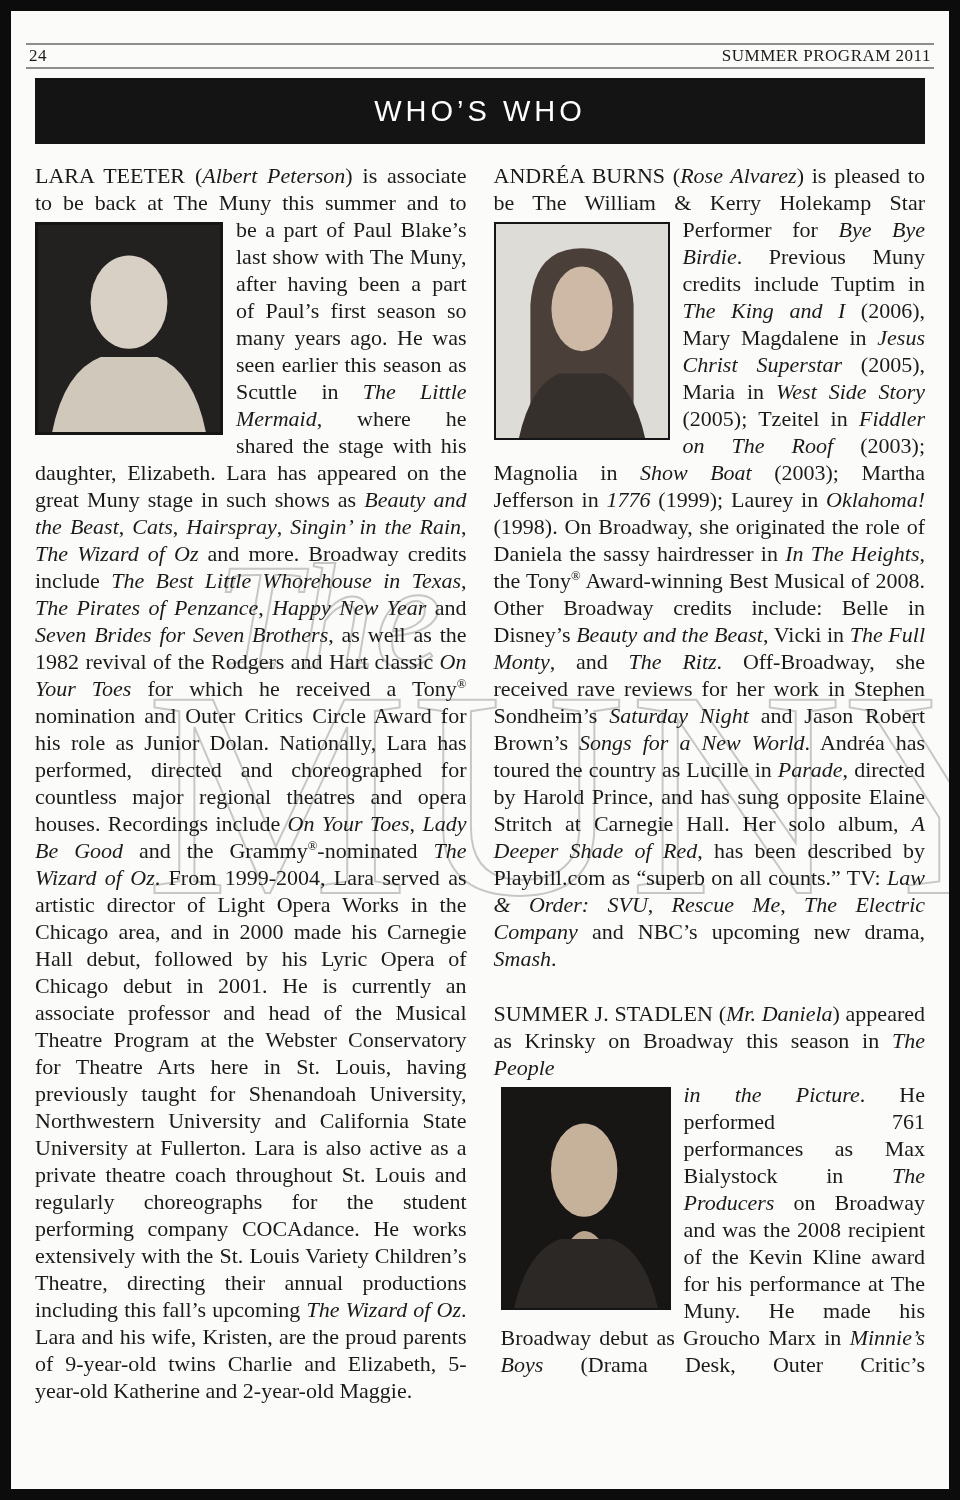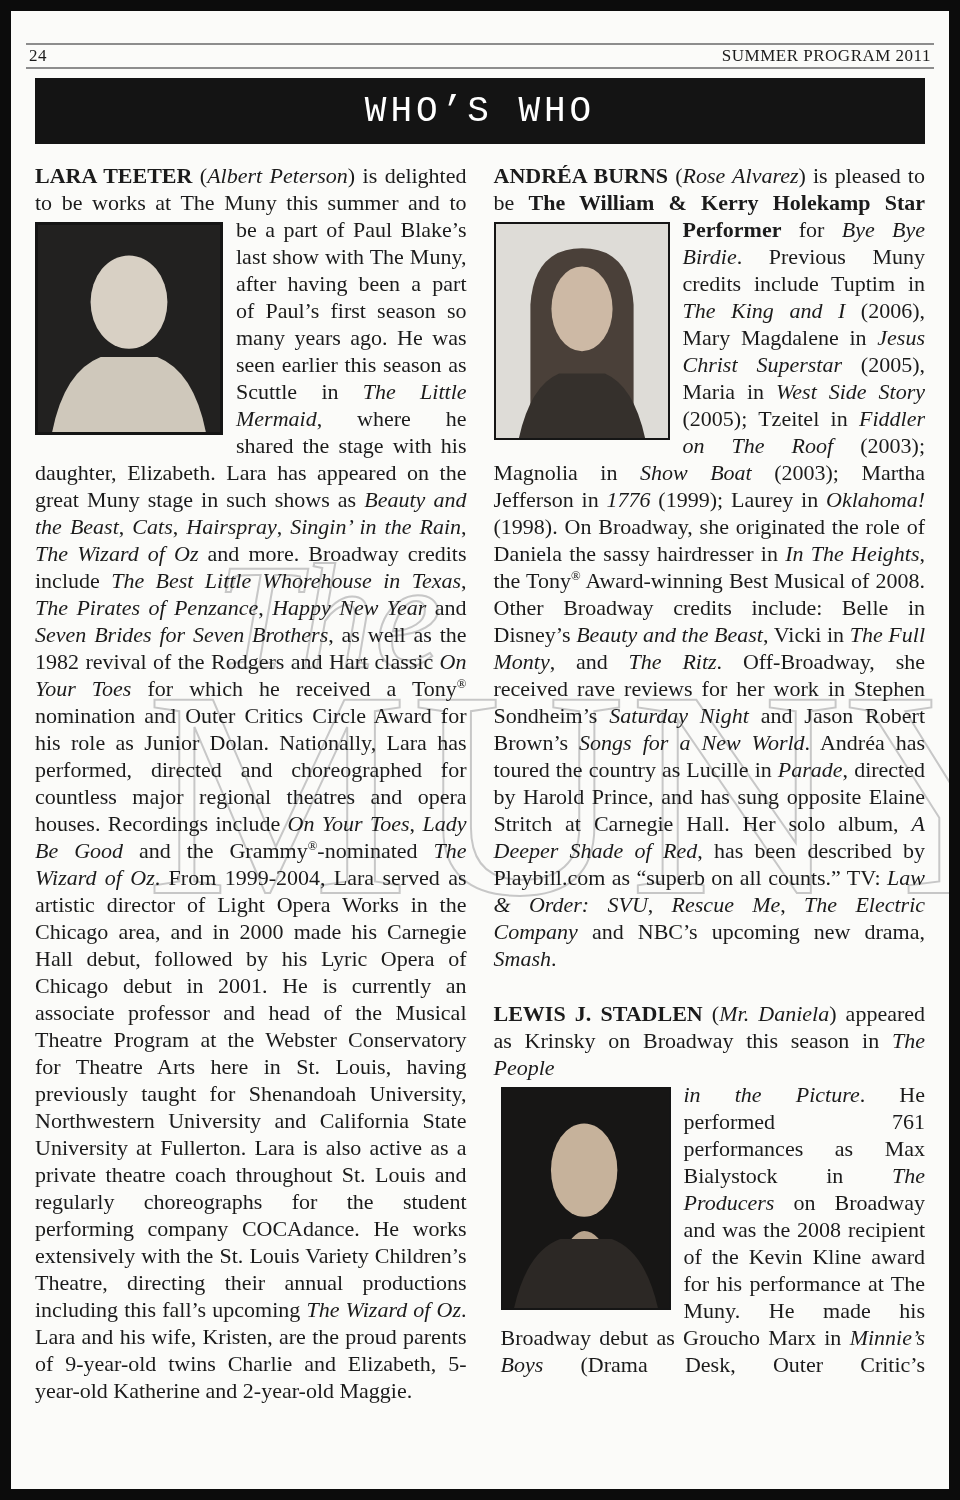--- a/index.html
+++ b/index.html
@@ -27,22 +27,22 @@
 
   
   .banner {
     margin:9px 24px 0;
     height:66px;
     background:#141414;
     display:flex; align-items:center; justify-content:center;
   }
   .banner-title {
     color:#ffffff;
-    font-family:Liberation Mono, monospace;
-    font-size:36px;
+    font-family:Liberation Sans, sans-serif;
+    font-size:29px;
     letter-spacing:4px;
   }
 
   
   .watermark {
     position:absolute; left:135px; top:530px; z-index:0;
     pointer-events:none;
     color:transparent;
     -webkit-text-stroke:2px #c7c7c7;
     font-family:"Liberation Serif","DejaVu Serif",serif;
@@ -61,21 +61,21 @@
     flex:1 1 0;
     font-size:22px; line-height:27px;
     text-align:justify;
   }
 
   .bio-intro { text-align:justify; text-align-last:justify; }
   .continuation { margin:0 0 28px 0; }
   .bio + .bio, .continuation + .bio { margin-top:28px; }
 
   .seg-normal { }
-  .seg-bold { font-weight:700; }
+  .seg-bold { font-weight:400; }
   .seg-italic { font-style:italic; }
   .seg-sup { font-size:0.58em; vertical-align:super; line-height:0; }
 
   .justify-last { text-align-last:justify;padding-left:7px; }
 
   
   .photo-frame {
     float:left;
     margin:6px 13px 4px 0;
     border:3px solid #151515;
@@ -102,21 +102,21 @@
 
   <div class="watermark">
     <div class="wm-line1">The</div>
     <div class="wm-line2">MUNY</div>
   </div>
 
   <div class="columns">
 
     <div class="col">
       <article class="bio">
-        <div class="bio-intro"><span class="seg-bold">LARA TEETER</span><span class="seg-normal"> (</span><span class="seg-italic">Albert Peterson</span><span class="seg-normal">) is delighted to be works at The Muny this summer and to</span></div>
+        <div class="bio-intro"><span class="seg-bold">LARA TEETER</span><span class="seg-normal"> (</span><span class="seg-italic">Albert Peterson</span><span class="seg-normal">) is associate to be back at The Muny this summer and to</span></div>
         <div class="bio-body">
           <div class="photo-frame photo-1">
             <svg width="100%" height="100%" viewBox="0 0 90 102" preserveAspectRatio="none">
               <rect x="0" y="0" width="90" height="102" fill="#222120"></rect>
               <ellipse cx="45" cy="38" rx="19" ry="23" fill="#d8d0c4"></ellipse>
               <path d="M7 102 Q13 72 31 65 L59 65 Q77 72 83 102 Z" fill="#cfc8bb"></path>
             </svg>
           </div>
           <span><span class="seg-normal">be a part of Paul Blake’s last show with The Muny, after having been a part of Paul’s first season so many years ago. He was seen earlier this season as Scuttle in </span><span class="seg-italic">The Little Mermaid</span><span class="seg-normal">, where he shared the stage with his daughter, Elizabeth. Lara has appeared on the great Muny stage in such shows as </span><span class="seg-italic">Beauty and the Beast</span><span class="seg-normal">, </span><span class="seg-italic">Cats</span><span class="seg-normal">, </span><span class="seg-italic">Hairspray</span><span class="seg-normal">, </span><span class="seg-italic">Singin’ in the Rain</span><span class="seg-normal">, </span><span class="seg-italic">The Wizard of Oz</span><span class="seg-normal"> and more. Broadway credits include </span><span class="seg-italic">The Best Little Whorehouse in Texas</span><span class="seg-normal">, </span><span class="seg-italic">The Pirates of Penzance</span><span class="seg-normal">, </span><span class="seg-italic">Happy New Year</span><span class="seg-normal"> and </span><span class="seg-italic">Seven Brides for Seven Brothers</span><span class="seg-normal">, as well as the 1982 revival of the Rodgers and Hart classic </span><span class="seg-italic">On Your Toes</span><span class="seg-normal"> for which he received a Tony</span><span class="seg-sup">®</span><span class="seg-normal"> nomination and Outer Critics Circle Award for his role as Junior Dolan. Nationally, Lara has performed, directed and choreographed for countless major regional theatres and opera houses. Recordings include </span><span class="seg-italic">On Your Toes</span><span class="seg-normal">, </span><span class="seg-italic">Lady Be Good</span><span class="seg-normal"> and the Grammy</span><span class="seg-sup">®</span><span class="seg-normal">-nominated </span><span class="seg-italic">The Wizard of Oz</span><span class="seg-normal">. From 1999-2004, Lara served as artistic director of Light Opera Works in the Chicago area, and in 2000 made his Carnegie Hall debut, followed by his Lyric Opera of Chicago debut in 2001. He is currently an associate professor and head of the Musical Theatre Program at the Webster Conservatory for Theatre Arts here in St. Louis, having previously taught for Shenandoah University, Northwestern University and California State University at Fullerton. Lara is also active as a private theatre coach throughout St. Louis and regularly choreographs for the student performing company COCAdance. He works extensively with the St. Louis Variety Children’s Theatre, directing their annual productions including this fall’s upcoming </span><span class="seg-italic">The Wizard of Oz</span><span class="seg-normal">. Lara and his wife, Kristen, are the proud parents of 9-year-old twins Charlie and Elizabeth, 5-year-old Katherine and 2-year-old Maggie.</span></span>
         </div>
@@ -135,21 +135,21 @@
               <path d="M18 106 L18 40 Q20 12 45 12 Q70 12 72 40 L72 106 Z" fill="#4a4039"></path>
               <ellipse cx="45" cy="42" rx="16" ry="21" fill="#cdb9a5"></ellipse>
               <path d="M12 106 Q18 80 33 74 L57 74 Q72 80 78 106 Z" fill="#35302c"></path>
             </svg>
           </div>
           <span><span class="seg-bold">Performer</span><span class="seg-normal"> for </span><span class="seg-italic">Bye Bye Birdie</span><span class="seg-normal">. Previous Muny credits include Tuptim in </span><span class="seg-italic">The King and I</span><span class="seg-normal"> (2006), Mary Magdalene in </span><span class="seg-italic">Jesus Christ Superstar</span><span class="seg-normal"> (2005), Maria in </span><span class="seg-italic">West Side Story</span><span class="seg-normal"> (2005); Tzeitel in </span><span class="seg-italic">Fiddler on The Roof</span><span class="seg-normal"> (2003); Magnolia in </span><span class="seg-italic">Show Boat</span><span class="seg-normal"> (2003); Martha Jefferson in </span><span class="seg-italic">1776</span><span class="seg-normal"> (1999); Laurey in </span><span class="seg-italic">Oklahoma!</span><span class="seg-normal"> (1998). On Broadway, she originated the role of Daniela the sassy hairdresser in </span><span class="seg-italic">In The Heights</span><span class="seg-normal">, the Tony</span><span class="seg-sup">®</span><span class="seg-normal"> Award-winning Best Musical of 2008. Other Broadway credits include: Belle in Disney’s </span><span class="seg-italic">Beauty and the Beast</span><span class="seg-normal">, Vicki in </span><span class="seg-italic">The Full Monty</span><span class="seg-normal">, and </span><span class="seg-italic">The Ritz</span><span class="seg-normal">. Off-Broadway, she received rave reviews for her work in Stephen Sondheim’s </span><span class="seg-italic">Saturday Night</span><span class="seg-normal"> and Jason Robert Brown’s </span><span class="seg-italic">Songs for a New World</span><span class="seg-normal">. Andréa has toured the country as Lucille in </span><span class="seg-italic">Parade</span><span class="seg-normal">, directed by Harold Prince, and has sung opposite Elaine Stritch at Carnegie Hall. Her solo album, </span><span class="seg-italic">A Deeper Shade of Red</span><span class="seg-normal">, has been described by Playbill.com as “superb on all counts.” TV: </span><span class="seg-italic">Law &amp; Order: SVU</span><span class="seg-normal">, </span><span class="seg-italic">Rescue Me</span><span class="seg-normal">, </span><span class="seg-italic">The Electric Company</span><span class="seg-normal"> and NBC’s upcoming new drama, </span><span class="seg-italic">Smash</span><span class="seg-normal">.</span></span>
         </div>
       </article>
 
       <article class="bio">
-        <div class="bio-intro"><span class="seg-bold">LEWIS J. STADLEN</span><span class="seg-normal"> (</span><span class="seg-italic">Mr. Daniela</span><span class="seg-normal">) appeared as Krinsky on Broadway this season in </span><span class="seg-italic">The People</span></div>
+        <div class="bio-intro"><span class="seg-bold">SUMMER J. STADLEN</span><span class="seg-normal"> (</span><span class="seg-italic">Mr. Daniela</span><span class="seg-normal">) appeared as Krinsky on Broadway this season in </span><span class="seg-italic">The People</span></div>
         <div class="bio-body justify-last">
           <div class="photo-frame photo-3">
             <svg width="100%" height="100%" viewBox="0 0 90 108" preserveAspectRatio="none">
               <rect x="0" y="0" width="90" height="108" fill="#171615"></rect>
               <ellipse cx="44" cy="40" rx="18" ry="23" fill="#c6b29b"></ellipse>
               <path d="M30 84 Q38 70 44 70 Q52 70 58 84 L54 96 L36 96 Z" fill="#b8a48d"></path>
               <path d="M6 108 Q13 80 31 74 L59 74 Q77 80 84 108 Z" fill="#2c2825"></path>
             </svg>
           </div>
           <span><span class="seg-italic">in the Picture</span><span class="seg-normal">. He performed 761 performances as Max Bialystock in </span><span class="seg-italic">The Producers</span><span class="seg-normal"> on Broadway and was the 2008 recipient of the Kevin Kline award for his performance at The Muny. He made his Broadway debut as Groucho Marx in </span><span class="seg-italic">Minnie’s Boys</span><span class="seg-normal"> (Drama Desk, Outer Critic’s</span></span>

